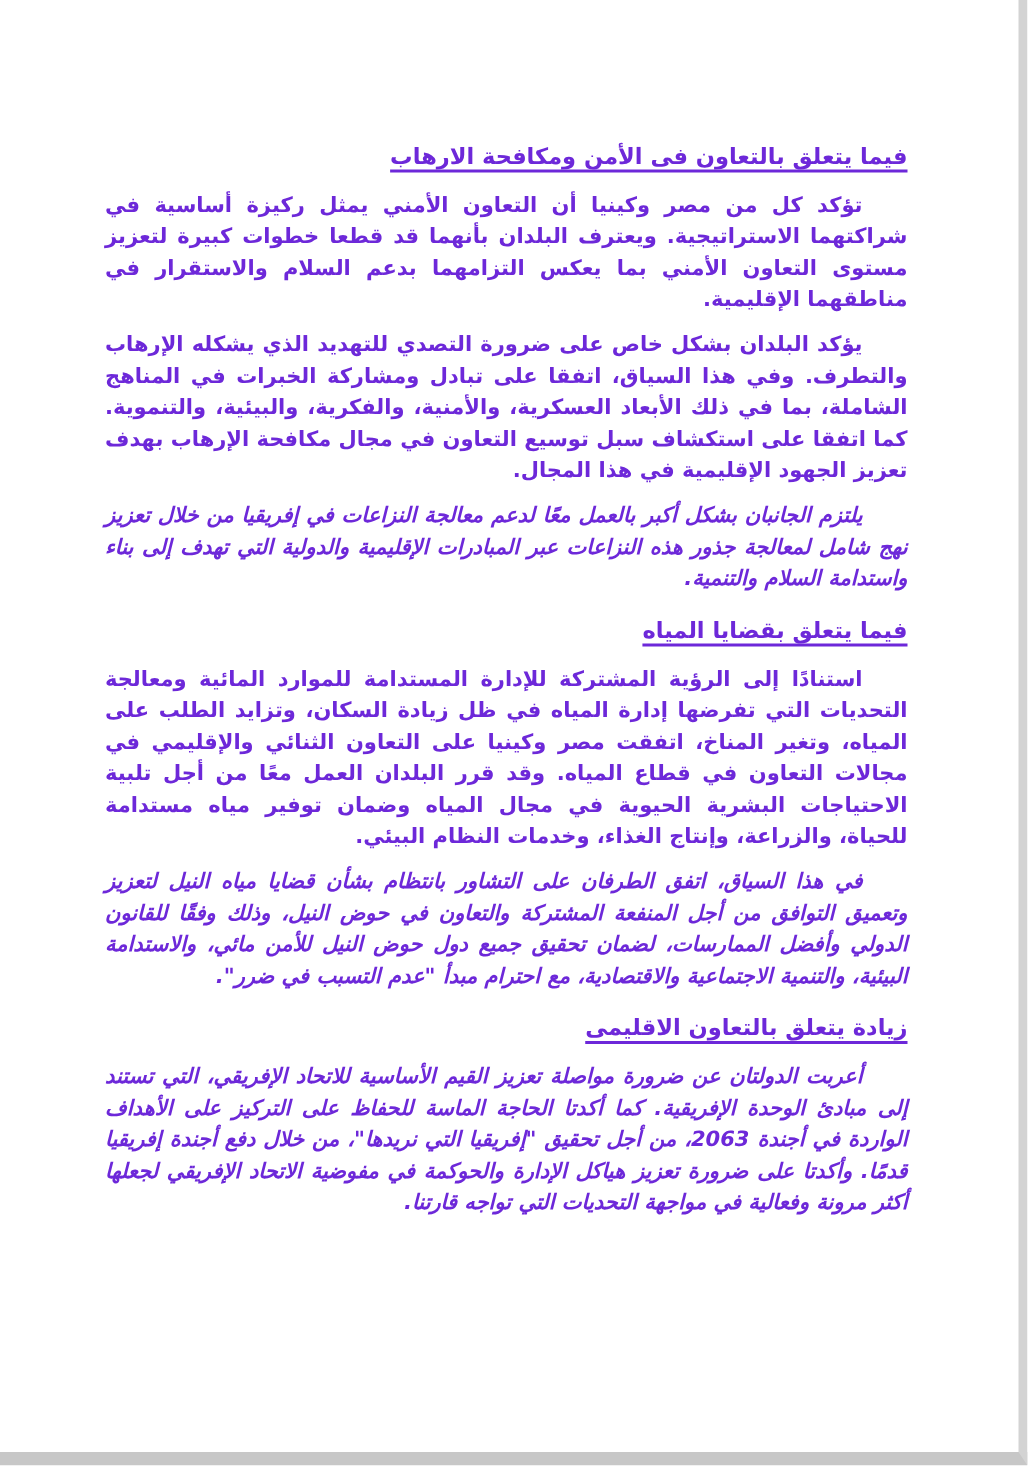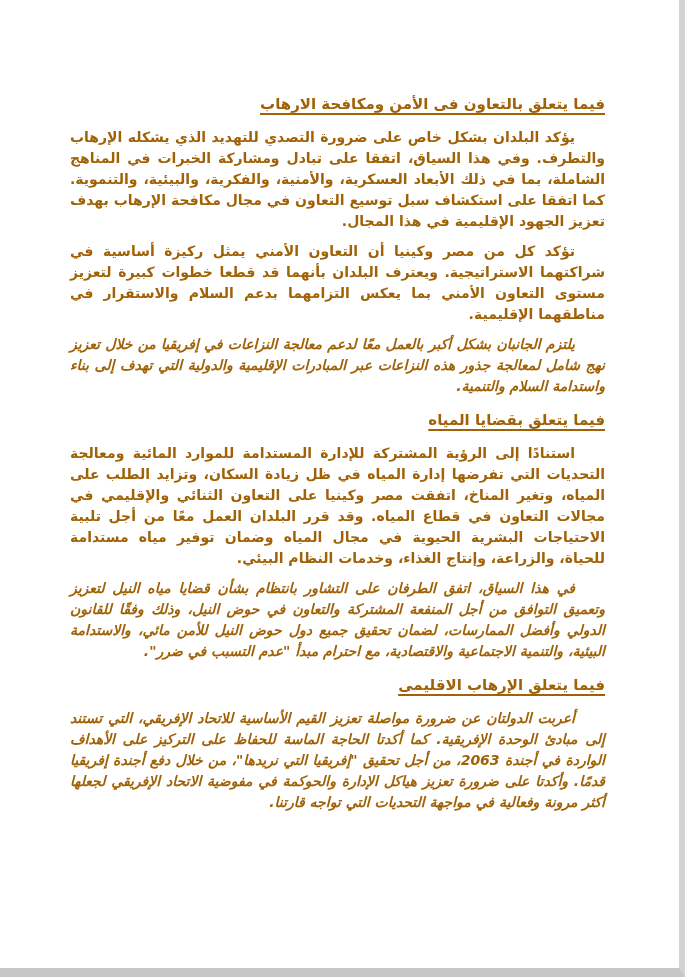--- a/index.html
+++ b/index.html
@@ -16,21 +16,21 @@
     border-right: 6px solid #d3d3d3;
     border-bottom: 9px solid #c7c7c7;
     overflow: hidden;
   }
   .content {
     direction: rtl;
     box-sizing: border-box;
     padding: 94px 74px 0 70px;
     font-family: "DejaVu Sans", sans-serif;
     font-weight: bold;
-    color: #a16207;
+    color: #6d28d9;
     font-size: 14px;
     line-height: 21px;
     text-align: justify;
   }
   .section {
     margin: 0;
   }
   .heading {
     font-size: 15px;
     font-weight: bold;
@@ -53,30 +53,30 @@
   }
 </style>
 </head>
 <body>
 
 <div class="page">
   <div class="content" dir="rtl">
 
     <div class="section">
       <h2 class="heading">فيما يتعلق بالتعاون فى الأمن ومكافحة الارهاب</h2>
+      <p class="para">تؤكد كل من مصر وكينيا أن التعاون الأمني يمثل ركيزة أساسية في شراكتهما الاستراتيجية. ويعترف البلدان بأنهما قد قطعا خطوات كبيرة لتعزيز مستوى التعاون الأمني بما يعكس التزامهما بدعم السلام والاستقرار في مناطقهما الإقليمية.</p>
       <p class="para">يؤكد البلدان بشكل خاص على ضرورة التصدي للتهديد الذي يشكله الإرهاب والتطرف. وفي هذا السياق، اتفقا على تبادل ومشاركة الخبرات في المناهج الشاملة، بما في ذلك الأبعاد العسكرية، والأمنية، والفكرية، والبيئية، والتنموية. كما اتفقا على استكشاف سبل توسيع التعاون في مجال مكافحة الإرهاب بهدف تعزيز الجهود الإقليمية في هذا المجال.</p>
-      <p class="para">تؤكد كل من مصر وكينيا أن التعاون الأمني يمثل ركيزة أساسية في شراكتهما الاستراتيجية. ويعترف البلدان بأنهما قد قطعا خطوات كبيرة لتعزيز مستوى التعاون الأمني بما يعكس التزامهما بدعم السلام والاستقرار في مناطقهما الإقليمية.</p>
       <p class="para">يلتزم الجانبان بشكل أكبر بالعمل معًا لدعم معالجة النزاعات في إفريقيا من خلال تعزيز نهج شامل لمعالجة جذور هذه النزاعات عبر المبادرات الإقليمية والدولية التي تهدف إلى بناء واستدامة السلام والتنمية.</p>
     </div>
 
     <div class="section">
       <h2 class="heading">فيما يتعلق بقضايا المياه</h2>
       <p class="para">استنادًا إلى الرؤية المشتركة للإدارة المستدامة للموارد المائية ومعالجة التحديات التي تفرضها إدارة المياه في ظل زيادة السكان، وتزايد الطلب على المياه، وتغير المناخ، اتفقت مصر وكينيا على التعاون الثنائي والإقليمي في مجالات التعاون في قطاع المياه. وقد قرر البلدان العمل معًا من أجل تلبية الاحتياجات البشرية الحيوية في مجال المياه وضمان توفير مياه مستدامة للحياة، والزراعة، وإنتاج الغذاء، وخدمات النظام البيئي.</p>
       <p class="para">في هذا السياق، اتفق الطرفان على التشاور بانتظام بشأن قضايا مياه النيل لتعزيز وتعميق التوافق من أجل المنفعة المشتركة والتعاون في حوض النيل، وذلك وفقًا للقانون الدولي وأفضل الممارسات، لضمان تحقيق جميع دول حوض النيل للأمن مائي، والاستدامة البيئية، والتنمية الاجتماعية والاقتصادية، مع احترام مبدأ "عدم التسبب في ضرر".</p>
     </div>
 
     <div class="section">
-      <h2 class="heading">فيما يتعلق الإرهاب الاقليمى</h2>
+      <h2 class="heading">زيادة يتعلق بالتعاون الاقليمى</h2>
       <p class="para">أعربت الدولتان عن ضرورة مواصلة تعزيز القيم الأساسية للاتحاد الإفريقي، التي تستند إلى مبادئ الوحدة الإفريقية. كما أكدتا الحاجة الماسة للحفاظ على التركيز على الأهداف الواردة في أجندة 2063، من أجل تحقيق "إفريقيا التي نريدها"، من خلال دفع أجندة إفريقيا قدمًا. وأكدتا على ضرورة تعزيز هياكل الإدارة والحوكمة في مفوضية الاتحاد الإفريقي لجعلها أكثر مرونة وفعالية في مواجهة التحديات التي تواجه قارتنا.</p>
     </div>
 
   </div>
 </div>
 
 </body></html>

